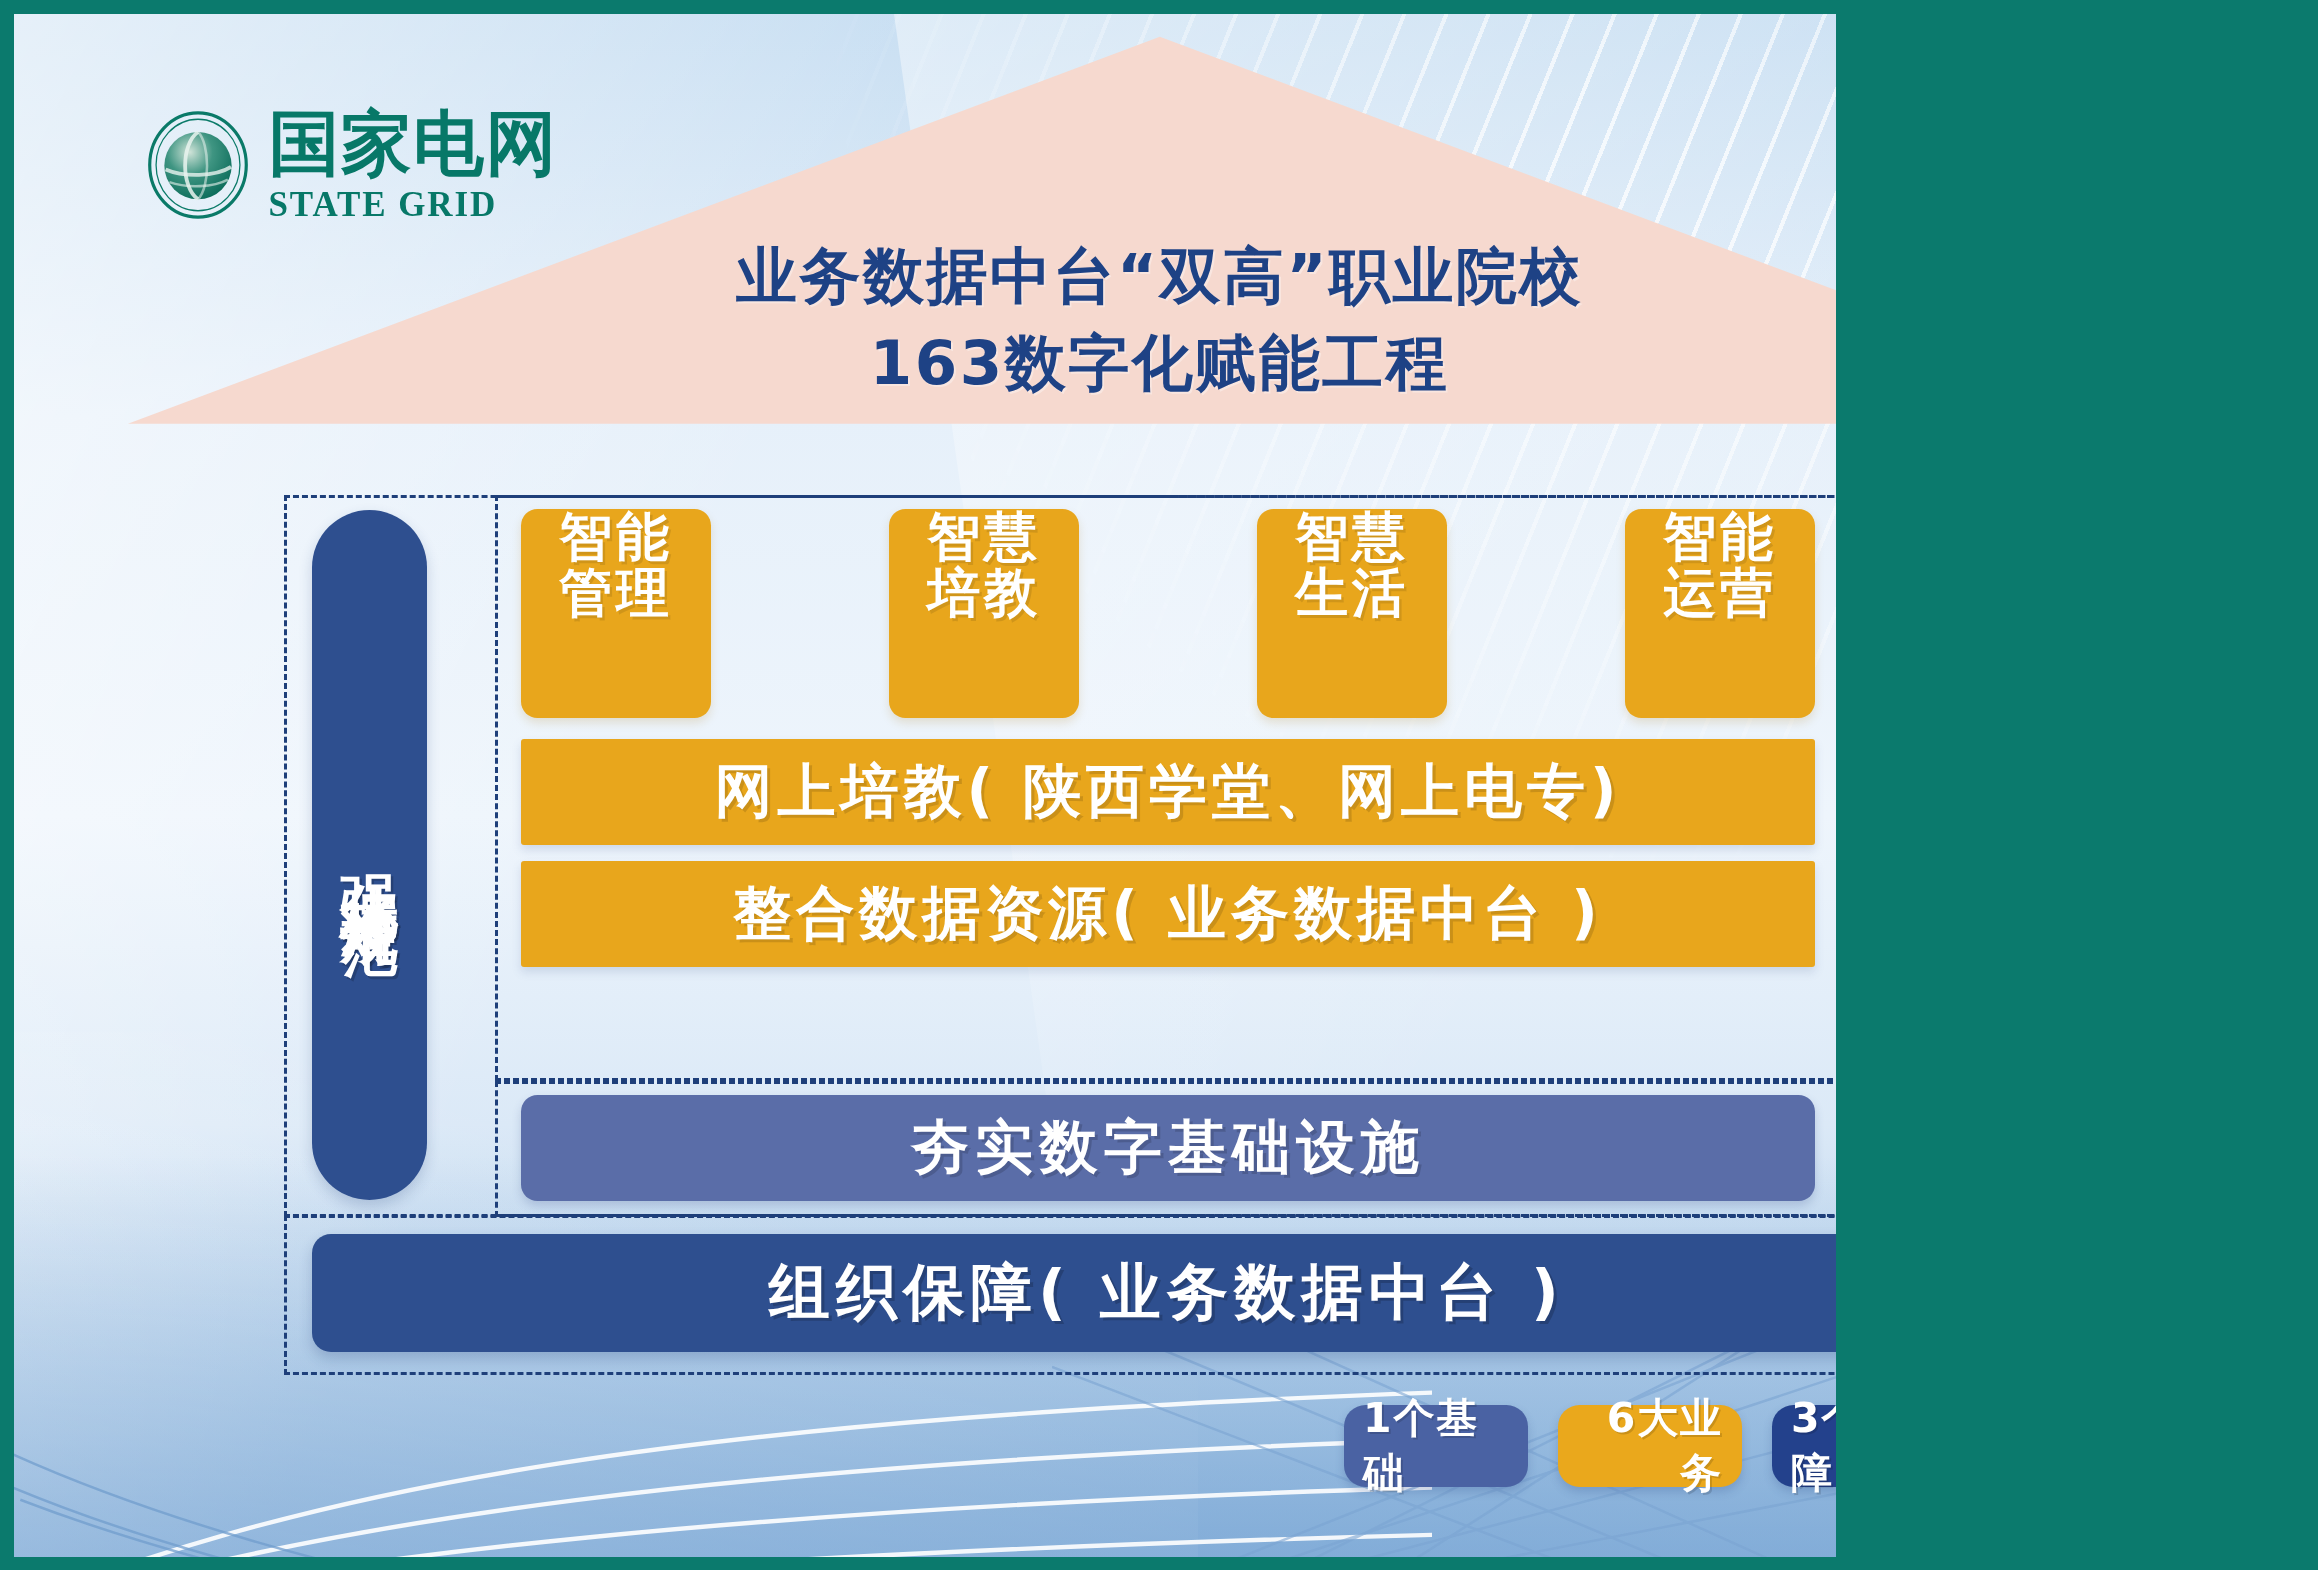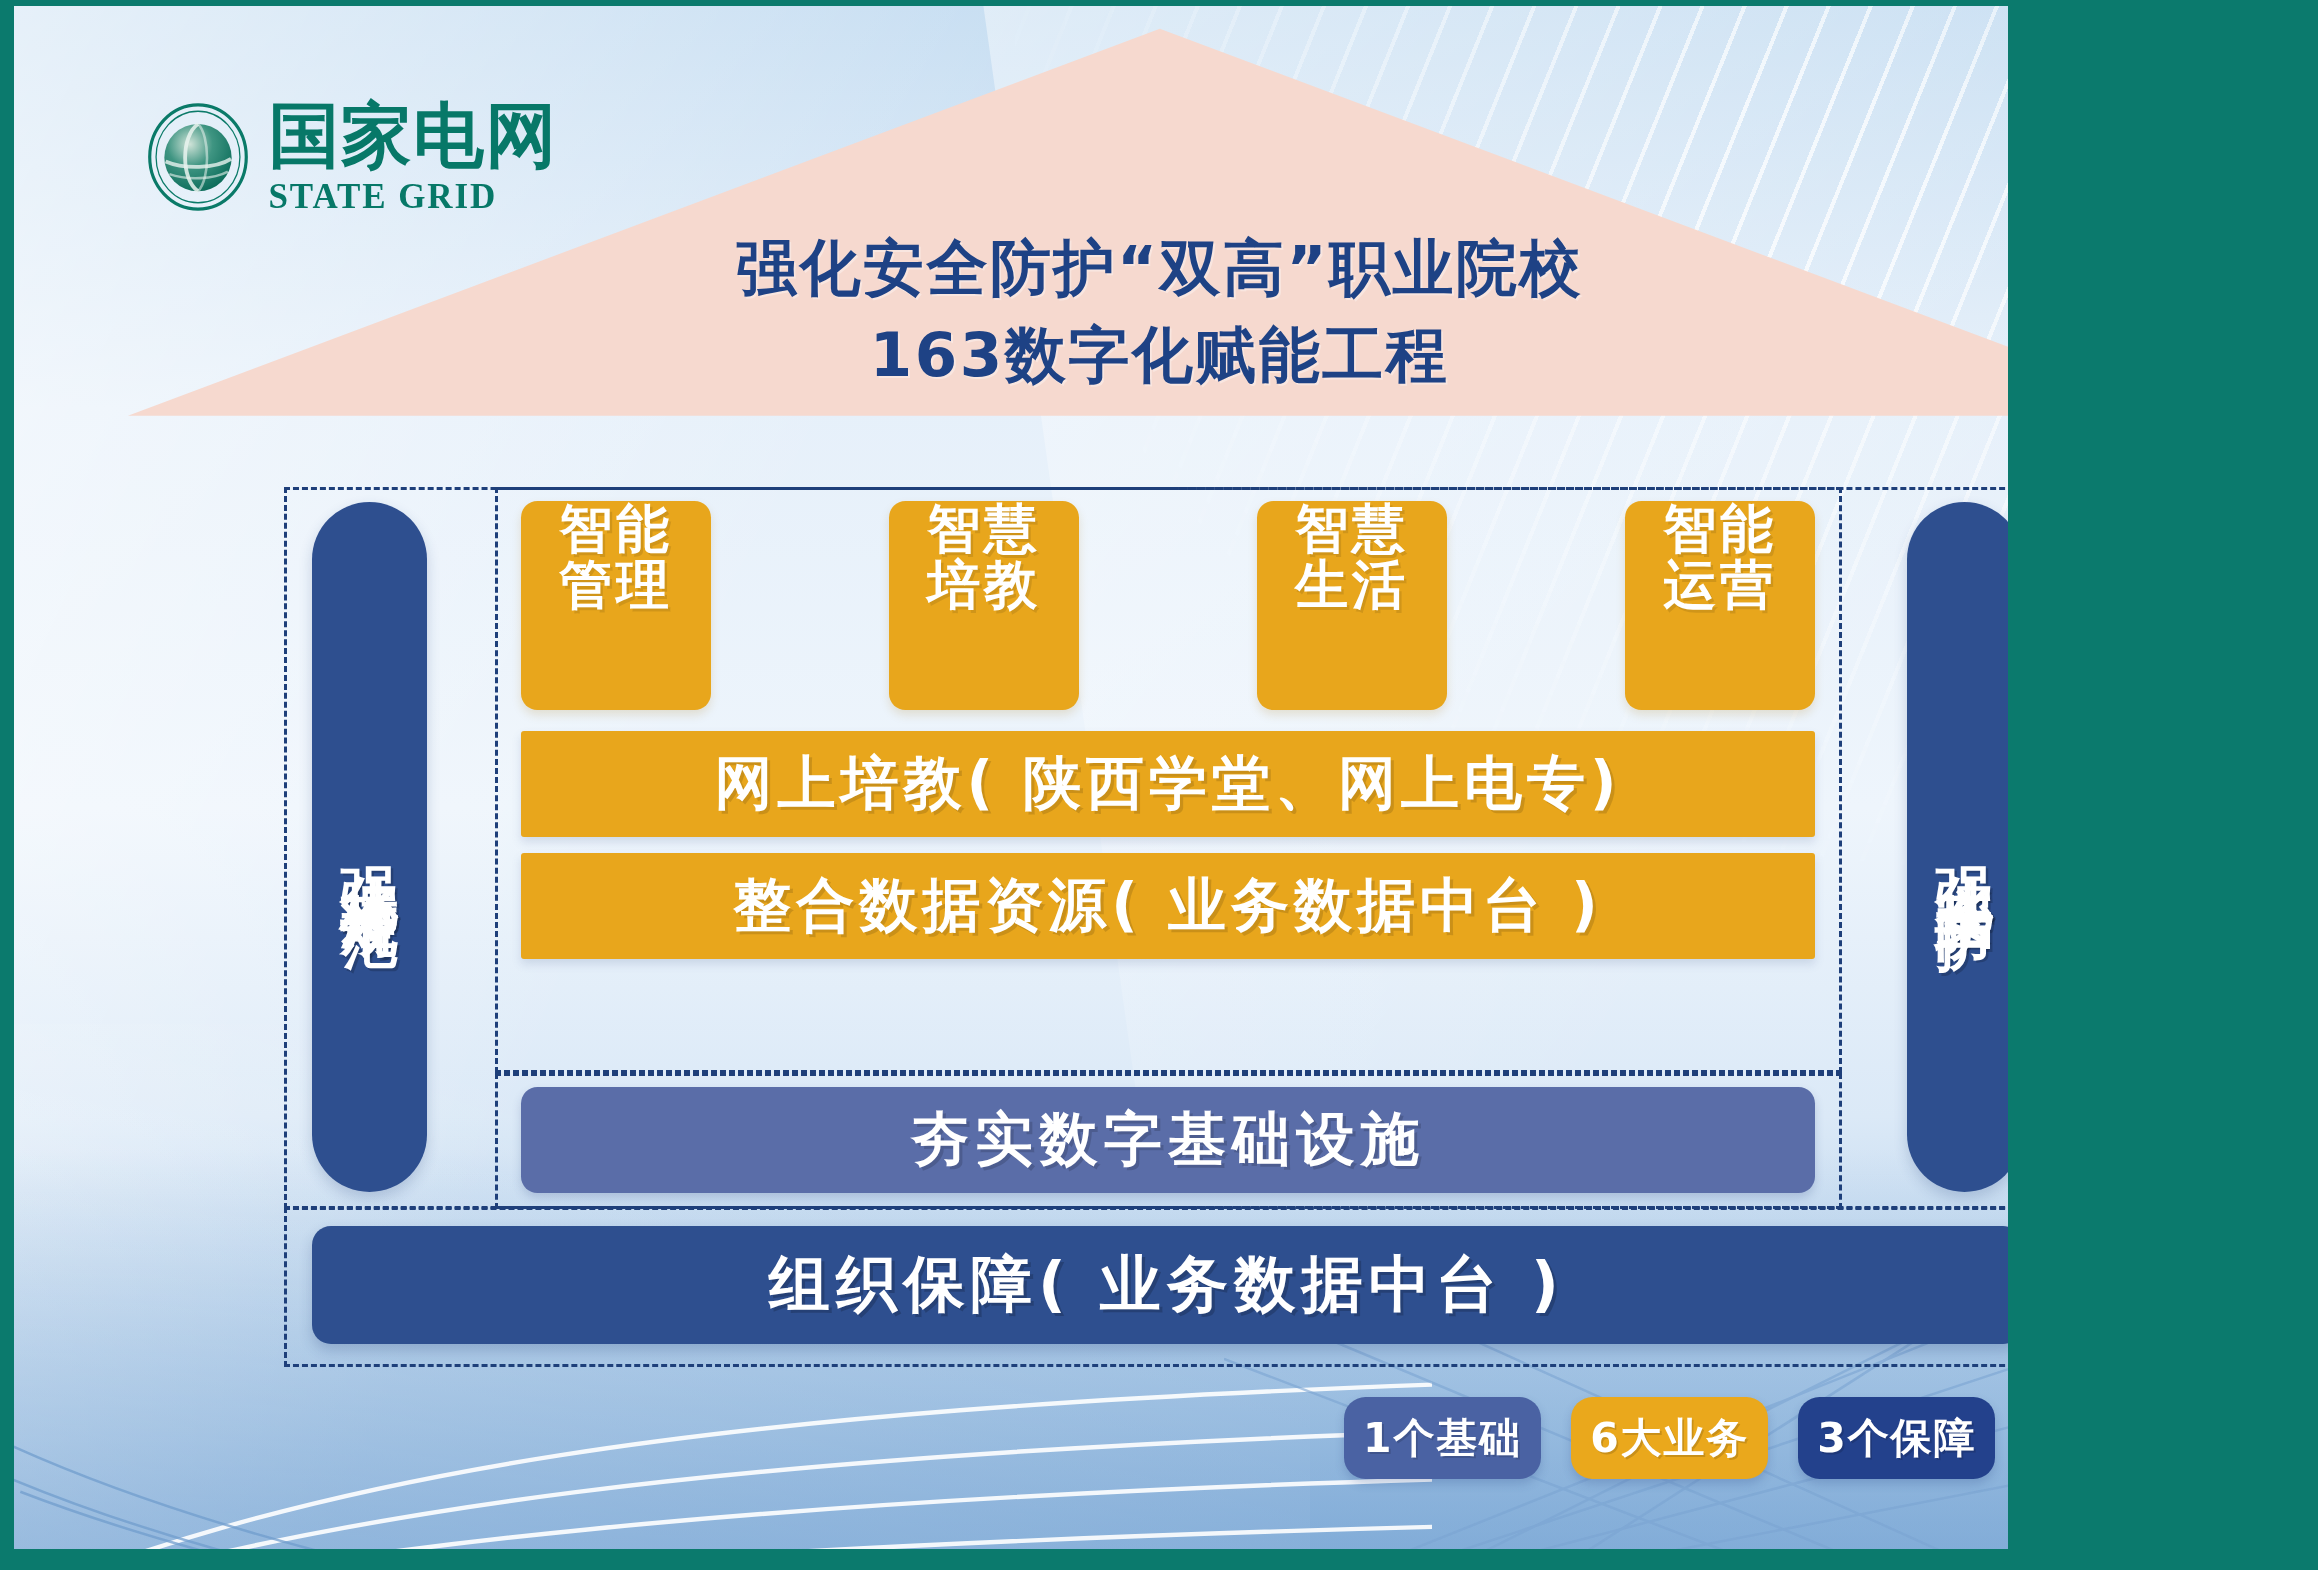--- a/index.html
+++ b/index.html
@@ -7,22 +7,22 @@
     width:2319px;height:1570px;overflow:hidden;
     font-family:"Liberation Sans","DejaVu Sans",sans-serif;
     background:#0a7a6e;
   }
   #stage{
     position:absolute;left:0;top:0;width:2319px;height:1570px;
     background:#0b7a6d;
   }
   
   #canvas{
-    position:absolute;left:14px;top:6px;
-    width:1994px;height:1543px;
+    position:absolute;left:14px;top:14px;
+    width:1822px;height:1543px;
     overflow:hidden;
     background:
       linear-gradient(180deg,#c7def2 0%, #e6f0fa 26%, #eef5fc 52%, #dbe9f7 72%, #a9c8e6 92%, #8fb6dd 100%);
   }
   
   .wash{position:absolute;pointer-events:none;}
   .wash.w1{left:0;top:0;width:100%;height:100%;
     background:linear-gradient(115deg, rgba(255,255,255,0.55) 0%, rgba(255,255,255,0) 38%);}
   .wash.w2{left:52%;top:-12%;width:70%;height:80%;
     background:linear-gradient(135deg, rgba(255,255,255,0.45), rgba(255,255,255,0) 65%);
@@ -231,21 +231,21 @@
         <path d="M34,92 C62,104 112,104 137,88" fill="none" stroke="#e9f3ef" stroke-width="6" opacity=".8"></path>
         <path d="M40,112 C68,122 110,120 132,108" fill="none" stroke="#e9f3ef" stroke-width="4" opacity=".6"></path>
       </svg>
       <div class="wordmark">
         <span class="cn">国家电网</span>
         <span class="en">STATE GRID</span>
       </div>
     </div>
 
     <div id="title">
-      <div class="l1">强化安全防护“双高”职业院校</div>
+      <div class="l1">业务数据中台“双高”职业院校</div>
       <div class="l2">163数字化赋能工程</div>
     </div>
 
     <div id="diagram">
 
       <div id="outer-frame" class="dashed"></div>
       <div id="bottom-frame" class="dashed"></div>
 
       <div id="pillar-left" class="pillar">
         <span class="pillar-text">强化标准规范</span>

